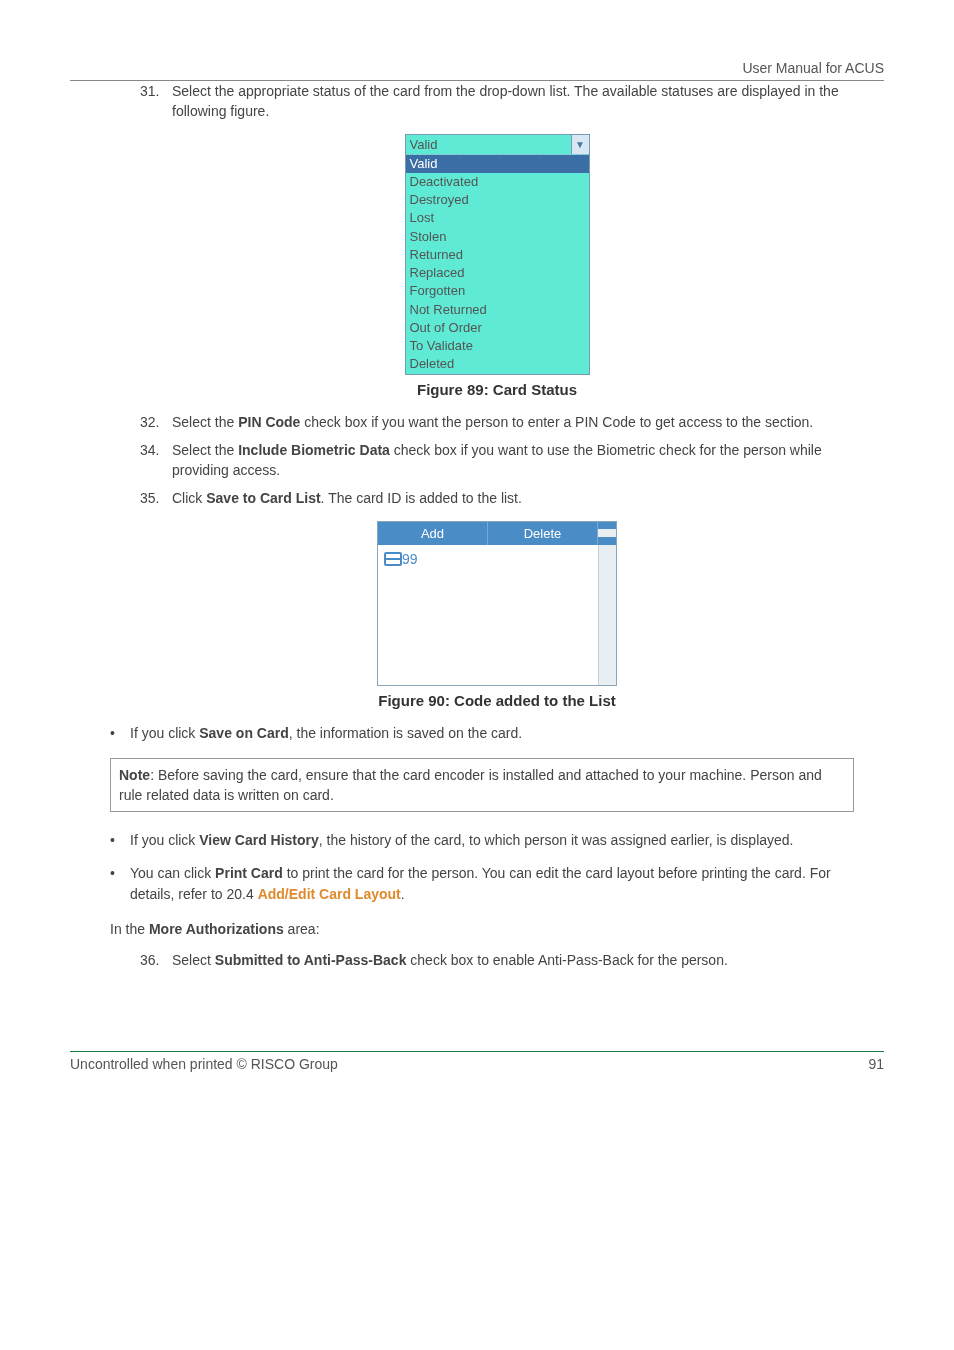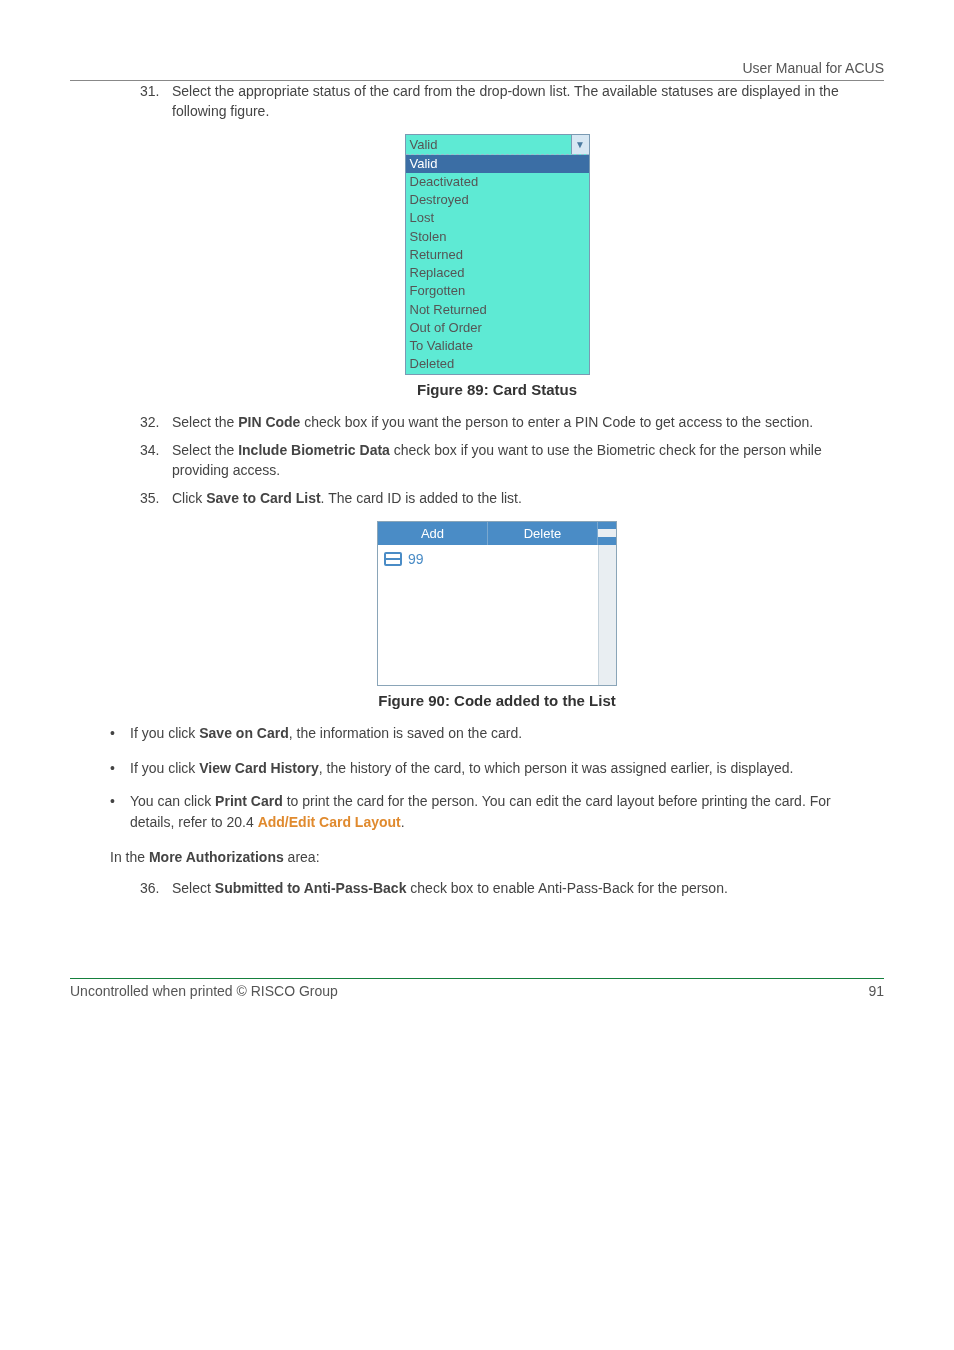--- a/index.html
+++ b/index.html
@@ -133,21 +133,21 @@
       padding: 6px;
     }
     .cardlist-scroll {
       width: 18px;
       background: #e9eef2;
       border-left: 1px solid #c5d2db;
     }
     .card-row {
       display: flex;
       align-items: center;
-      gap: 6px;
+      gap: 0;
       color: #4a8cc6;
       font-size: 14px;
     }
     .card-icon {
       width: 18px;
       height: 14px;
       border: 2px solid #4a8cc6;
       border-radius: 2px;
       position: relative;
     }
@@ -288,20 +288,23 @@
 
   <ul class="bullets">
     <li>
       <span class="dot">•</span>
       <span class="btxt">
         <span>If you click </span><span class="bold">Save on Card</span><span>, the information is saved on the card.</span>
       </span>
     </li>
   </ul>
 
+  <div class="note-box">
+    <span class="bold">Note</span><span>: Before saving the card, ensure that the card encoder is installed and attached to your machine. Person and rule related data is written on card.</span>
+  </div>
 
   <ul class="bullets">
     <li>
       <span class="dot">•</span>
       <span class="btxt">
         <span>If you click </span><span class="bold">View Card History</span><span>, the history of the card, to which person it was assigned earlier, is displayed.</span>
       </span>
     </li>
     <li>
       <span class="dot">•</span>

